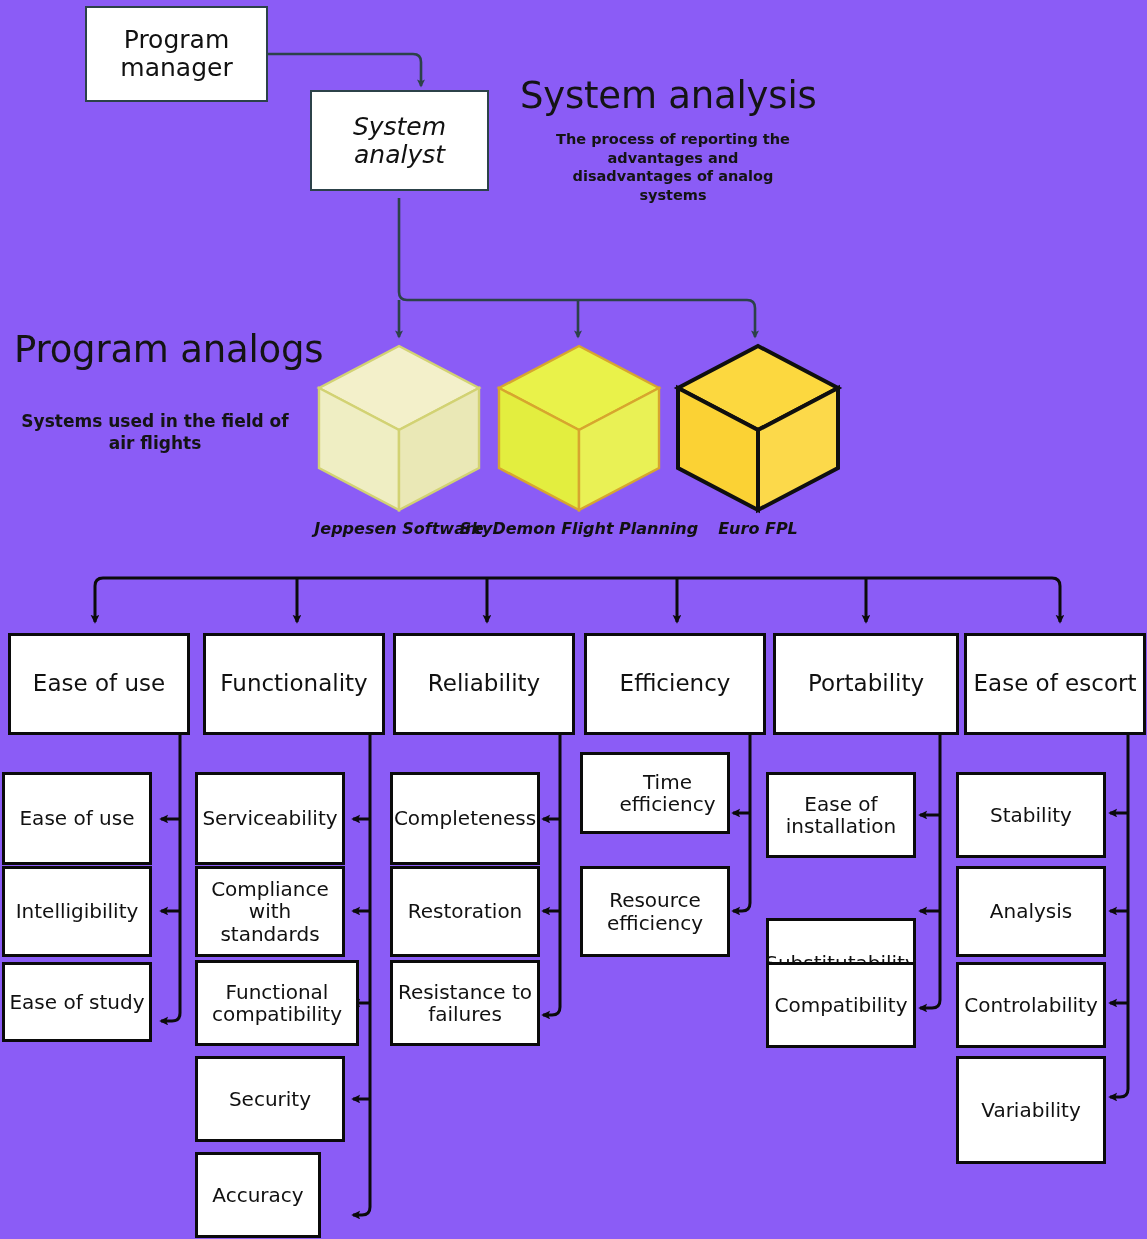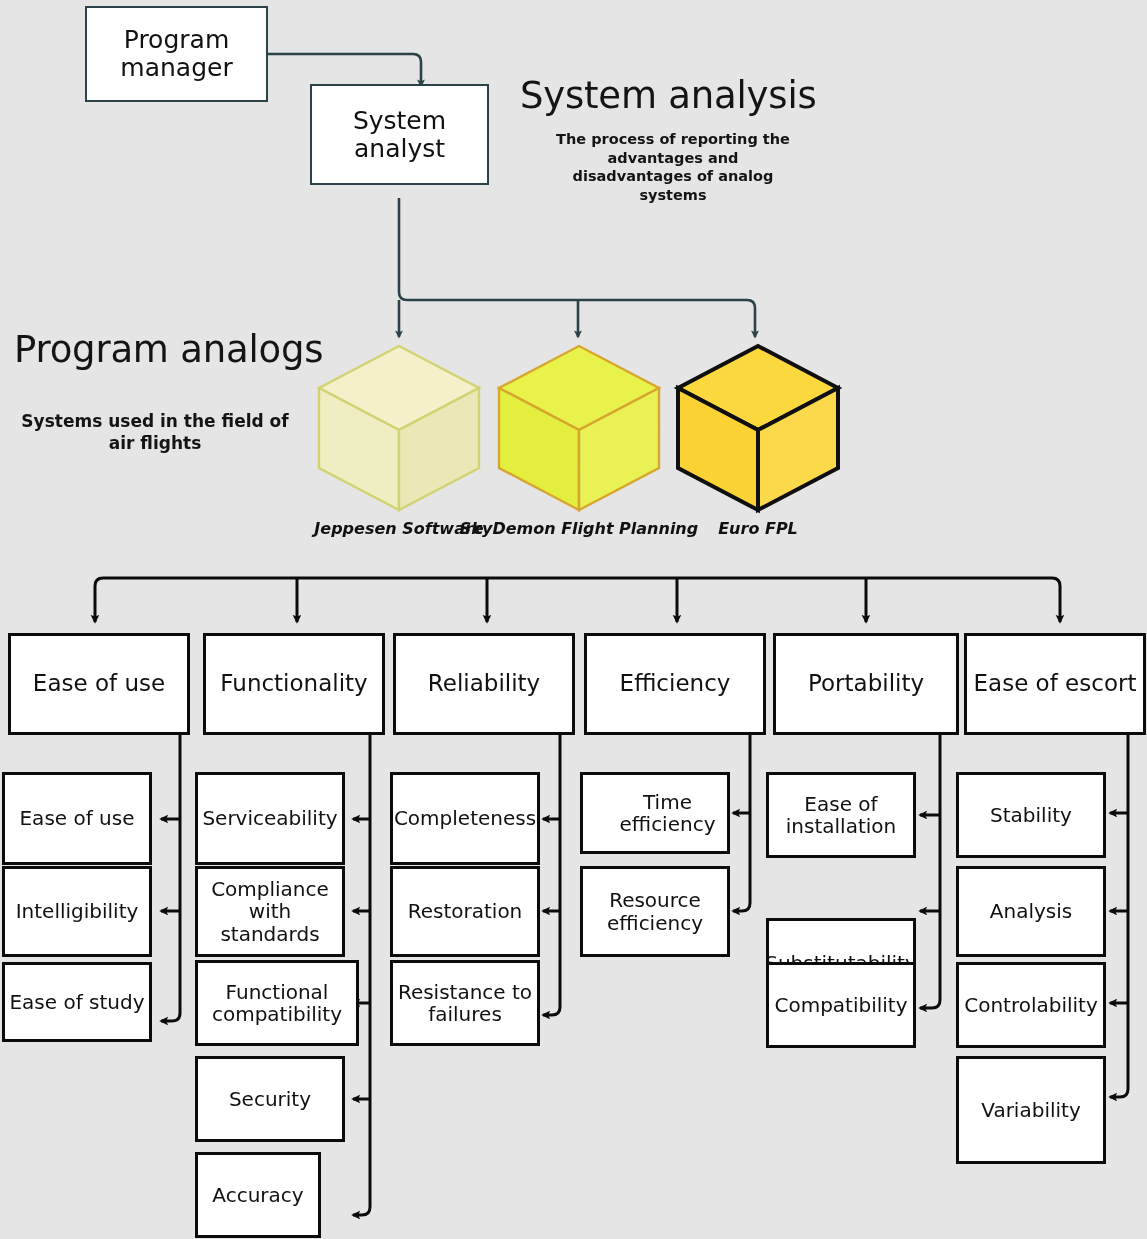--- a/index.html
+++ b/index.html
@@ -6,21 +6,21 @@
   body{
     font-family:"DejaVu Sans","Liberation Sans",sans-serif;
     color:#000;
     -webkit-font-smoothing:antialiased;
   }
   #stage{
     position:relative;
     width:1147px;
     height:1239px;
     overflow:hidden;
-    background:#e5e5e5;
+    background:#8b5cf6;
   }
   #wires{
     position:absolute;
     left:0;top:0;
     width:1147px;height:1239px;
     pointer-events:none;
   }
   .box{
     position:absolute;
     box-sizing:border-box;
@@ -139,21 +139,21 @@
       <path d="M1128,813 L1110,813" marker-end="url(#arrowBlack)"></path>
       <path d="M1128,911 L1110,911" marker-end="url(#arrowBlack)"></path>
       <path d="M1128,1003 L1110,1003" marker-end="url(#arrowBlack)"></path>
     </g>
   </svg>
 
   <div class="box top" style="left:85px;top:6px;width:183px;height:96px;">
     <span>Program manager</span>
   </div>
 
-  <div class="box top" style="left:310px;top:84px;width:179px;height:101px;">
+  <div class="box top" style="left:310px;top:90px;width:179px;height:101px;font-style:italic;">
     <span>System analyst</span>
   </div>
 
   <div class="heading" style="left:520px;top:74px;">System analysis</div>
   <div class="subheading" style="left:548px;top:130px;width:250px;">The process of reporting the advantages and disadvantages of analog systems</div>
 
   <div class="heading" style="left:14px;top:328px;">Program analogs</div>
   <div class="subheading big" style="left:10px;top:410px;width:290px;">Systems used in the field of air flights</div>
 
   <svg class="cube" style="left:313px;top:342px;" width="172" height="172" viewBox="0 0 172 172" xmlns="http://www.w3.org/2000/svg">
@@ -225,21 +225,21 @@
   <div class="box sub" style="left:390px;top:772px;width:150px;height:93px;">
     <span>Completeness</span>
   </div>
   <div class="box sub" style="left:390px;top:866px;width:150px;height:91px;">
     <span>Restoration</span>
   </div>
   <div class="box sub" style="left:390px;top:960px;width:150px;height:86px;">
     <span>Resistance to failures</span>
   </div>
 
-  <div class="box sub" style="left:580px;top:772px;width:150px;height:82px;padding-left:29px;">
+  <div class="box sub" style="left:580px;top:752px;width:150px;height:82px;padding-left:29px;">
     <span>Time efficiency</span>
   </div>
   <div class="box sub" style="left:580px;top:866px;width:150px;height:91px;">
     <span>Resource efficiency</span>
   </div>
 
   <div class="box sub" style="left:766px;top:772px;width:150px;height:86px;">
     <span>Ease of installation</span>
   </div>
   <div class="box sub" style="left:766px;top:918px;width:150px;height:91px;">

